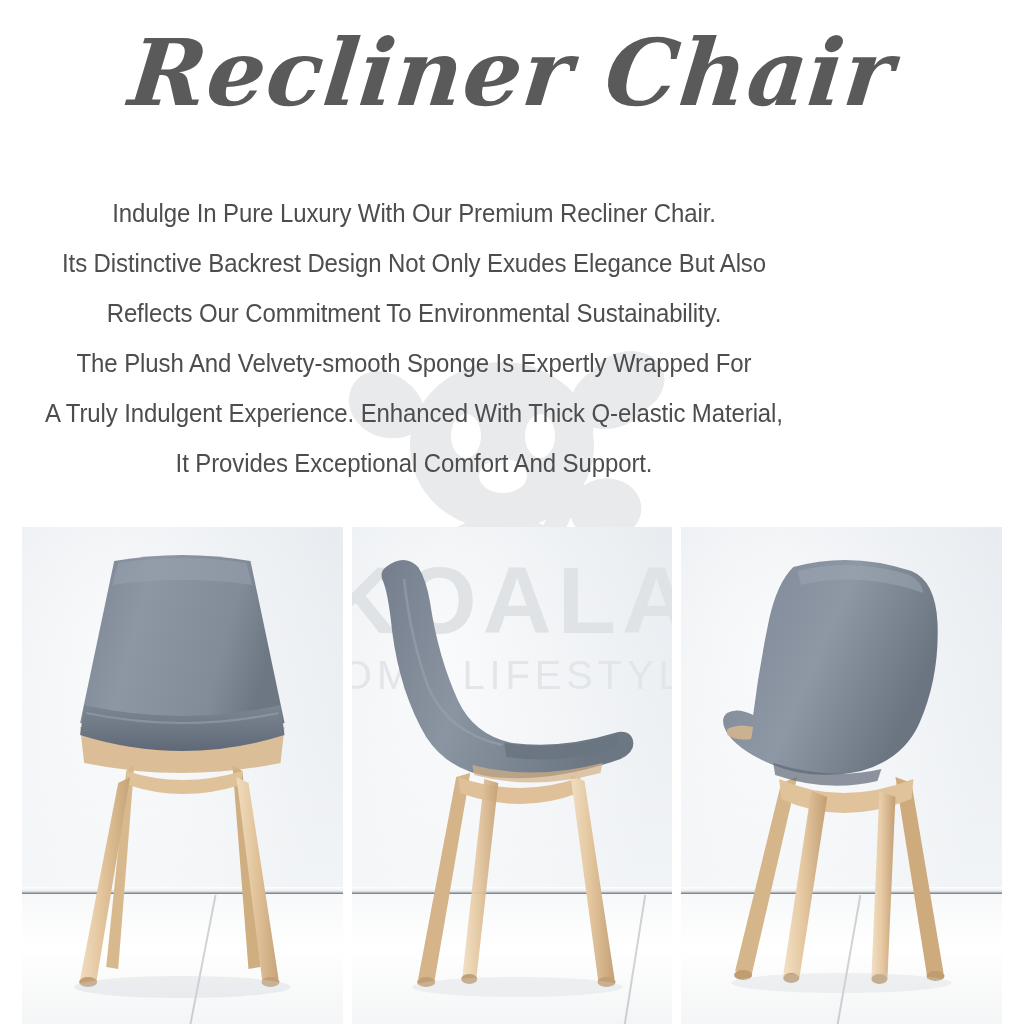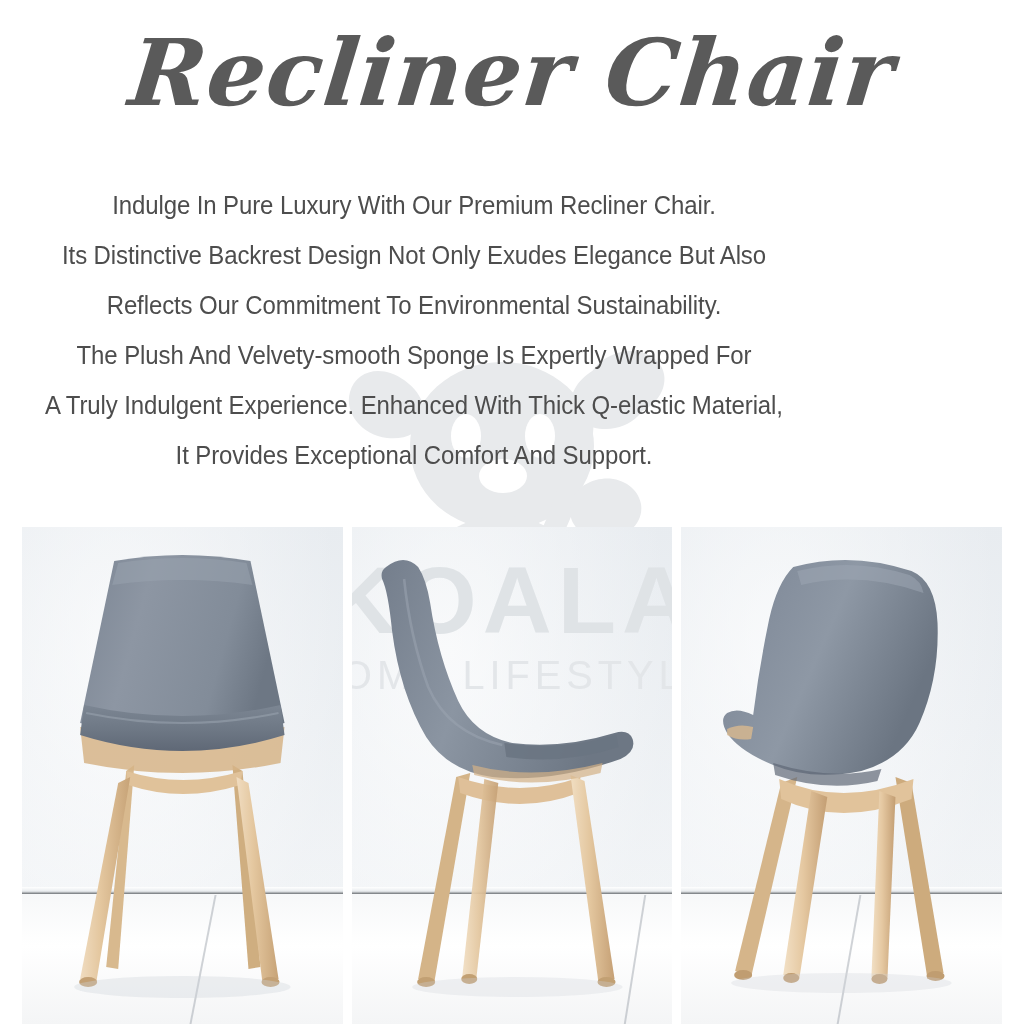--- a/index.html
+++ b/index.html
@@ -48,21 +48,21 @@
     letter-spacing: 1px;
     color: #5a5a5a;
     transform: skewX(-6deg);
     white-space: nowrap;
   }
 
   
   .copy {
     position: absolute;
     left: 0;
-    top: 180px;
+    top: 188px;
     width: 828px;
     text-align: center;
     z-index: 3;
   }
   .copy-line {
     display: block;
     font-family: "Liberation Sans", sans-serif;
     font-size: 25.5px;
     line-height: 50px;
     font-weight: 400;

